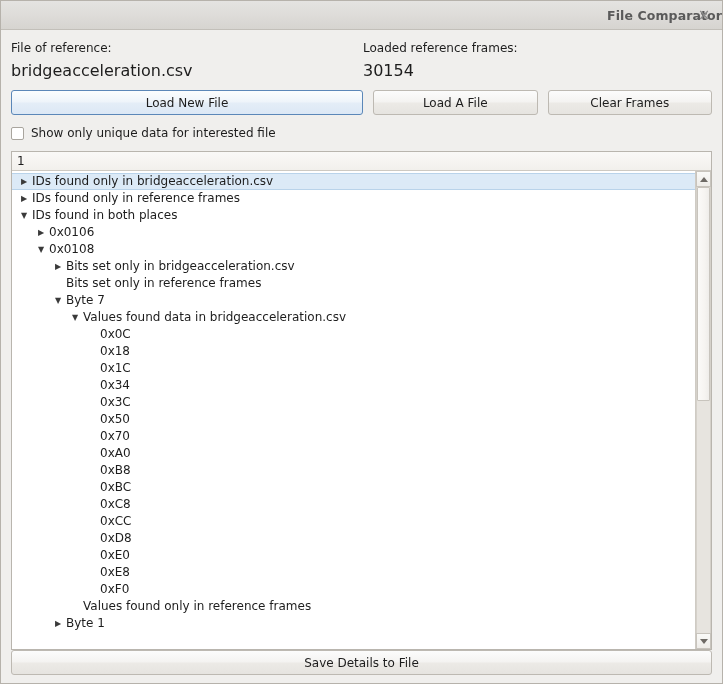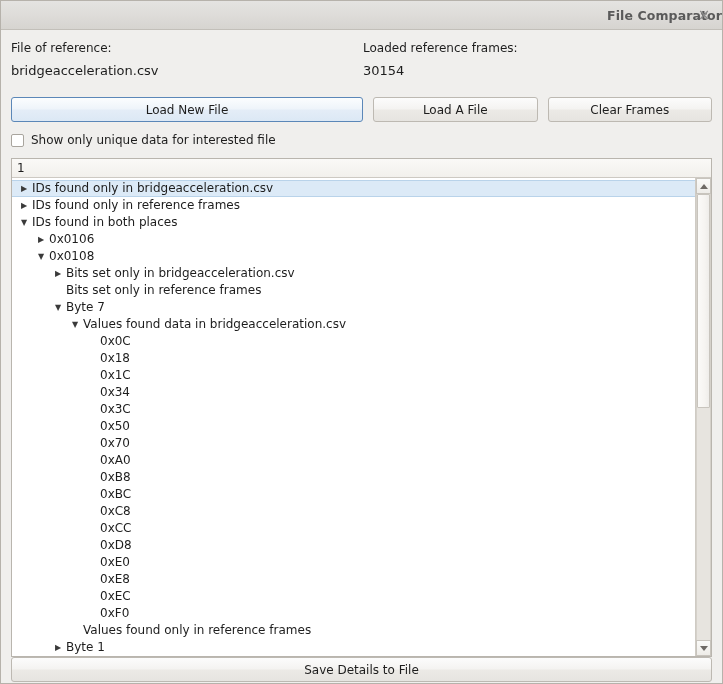--- a/index.html
+++ b/index.html
@@ -70,30 +70,30 @@
     margin-top: 10px;
   }
   .info-col-left { width: 352px; flex: 0 0 352px; }
   .info-col-right { flex: 1 1 auto; }
   .info-label {
     font-size: 12px;
     color: #1d1d1d;
     line-height: 16px;
   }
   .info-value {
-    font-size: 13px;
+    font-size: 16px;
     color: #1d1d1d;
     line-height: 16px;
     margin-top: 7px;
   }
   
   .buttons-row {
     display: flex;
     gap: 10px;
-    margin-top: 18px;
+    margin-top: 11px;
   }
   .btn {
     box-sizing: border-box;
     height: 25px;
     background: linear-gradient(to bottom, #fcfcfc 0%, #f4f3f1 48%, #eceae6 52%, #e6e4e0 100%);
     border: 1px solid #bdb9b2;
     border-radius: 3px;
     font-family: "DejaVu Sans", "Liberation Sans", sans-serif;
     font-size: 12px;
     color: #1d1d1d;
@@ -463,27 +463,20 @@
               <div style="flex: 0 0 68px; width: 68px;"></div>
               <div class="row-hit">
                 <span class="twisty spacer">▶</span>
                 <span class="row-label">0xE8</span>
               </div>
             </div>
             <div class="tree-row">
               <div style="flex: 0 0 68px; width: 68px;"></div>
               <div class="row-hit">
                 <span class="twisty spacer">▶</span>
-                <span class="row-label">0xEC</span>
-              </div>
-            </div>
-            <div class="tree-row">
-              <div style="flex: 0 0 68px; width: 68px;"></div>
-              <div class="row-hit">
-                <span class="twisty spacer">▶</span>
                 <span class="row-label">0xF0</span>
               </div>
             </div>
             <div class="tree-row">
               <div style="flex: 0 0 51px; width: 51px;"></div>
               <div class="row-hit">
                 <span class="twisty spacer">▶</span>
                 <span class="row-label">Values found only in reference frames</span>
               </div>
             </div>

